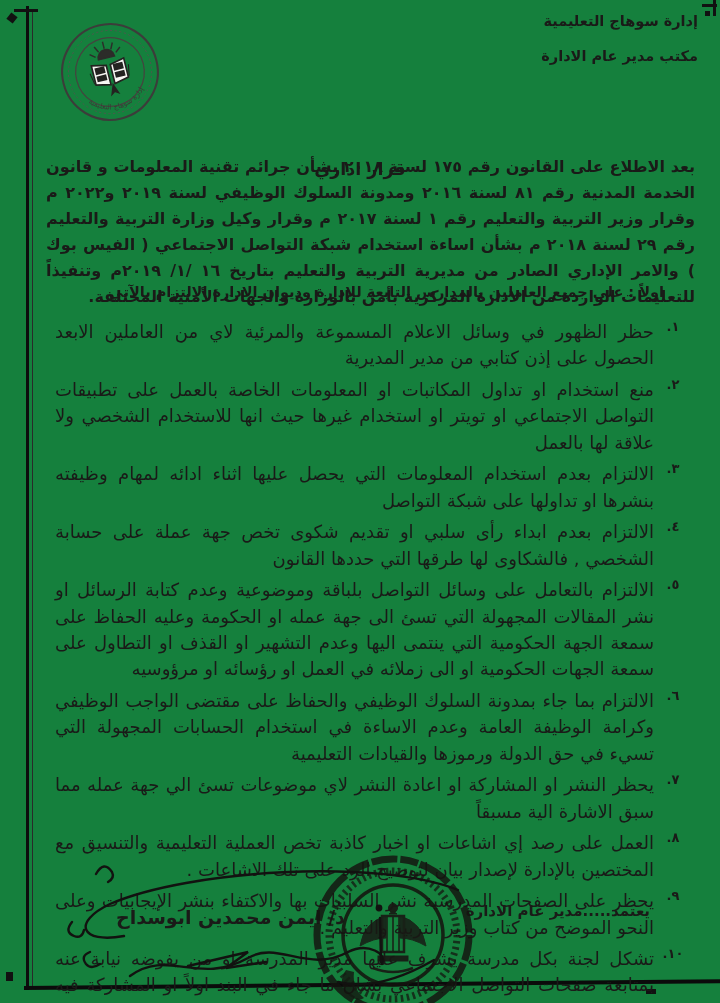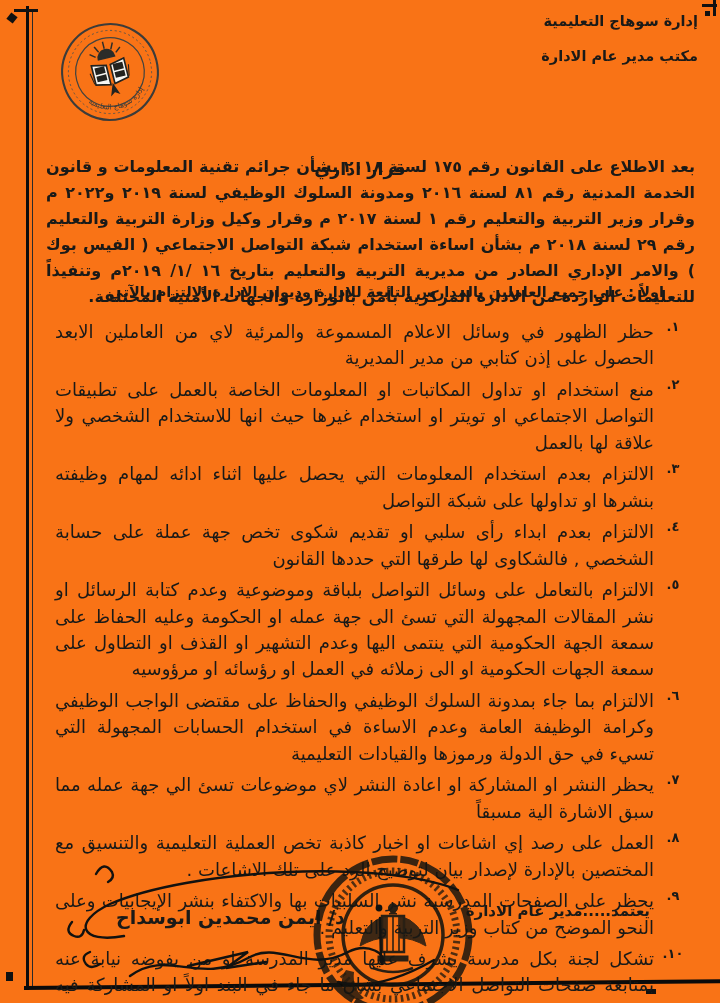--- a/index.html
+++ b/index.html
@@ -4,21 +4,21 @@
 <style>
   html,body{margin:0;padding:0;}
   body{
     width:720px;height:1003px;
     background:#f7f6f3;
     font-family:"DejaVu Sans",sans-serif;
     color:#1a1a18;
     overflow:hidden;
     position:relative;
   }
-  .page{position:absolute;inset:0;background:#f97316;}
+  .page{position:absolute;inset:0;background:#15803d;}
   
   .frame-left{position:absolute;left:26px;top:6px;width:3px;height:984px;background:#0d0d0d;}
   .frame-left-inner{position:absolute;left:32px;top:10px;width:1px;height:976px;background:#2a2a2a;}
   .frame-bottom{position:absolute;left:24px;top:986px;width:700px;height:4px;background:#0b0b0b;transform:rotate(-0.55deg);transform-origin:left center;}
   .corner{position:absolute;background:#111;}
   
   .hdr{position:absolute;top:14px;right:22px;width:300px;text-align:right;direction:rtl;}
   .hdr-line{font-size:14.5px;font-weight:700;line-height:1.0;margin-bottom:20px;}
   .logo{position:absolute;top:20px;left:58px;width:104px;height:104px;transform:rotate(-14deg);}
   

